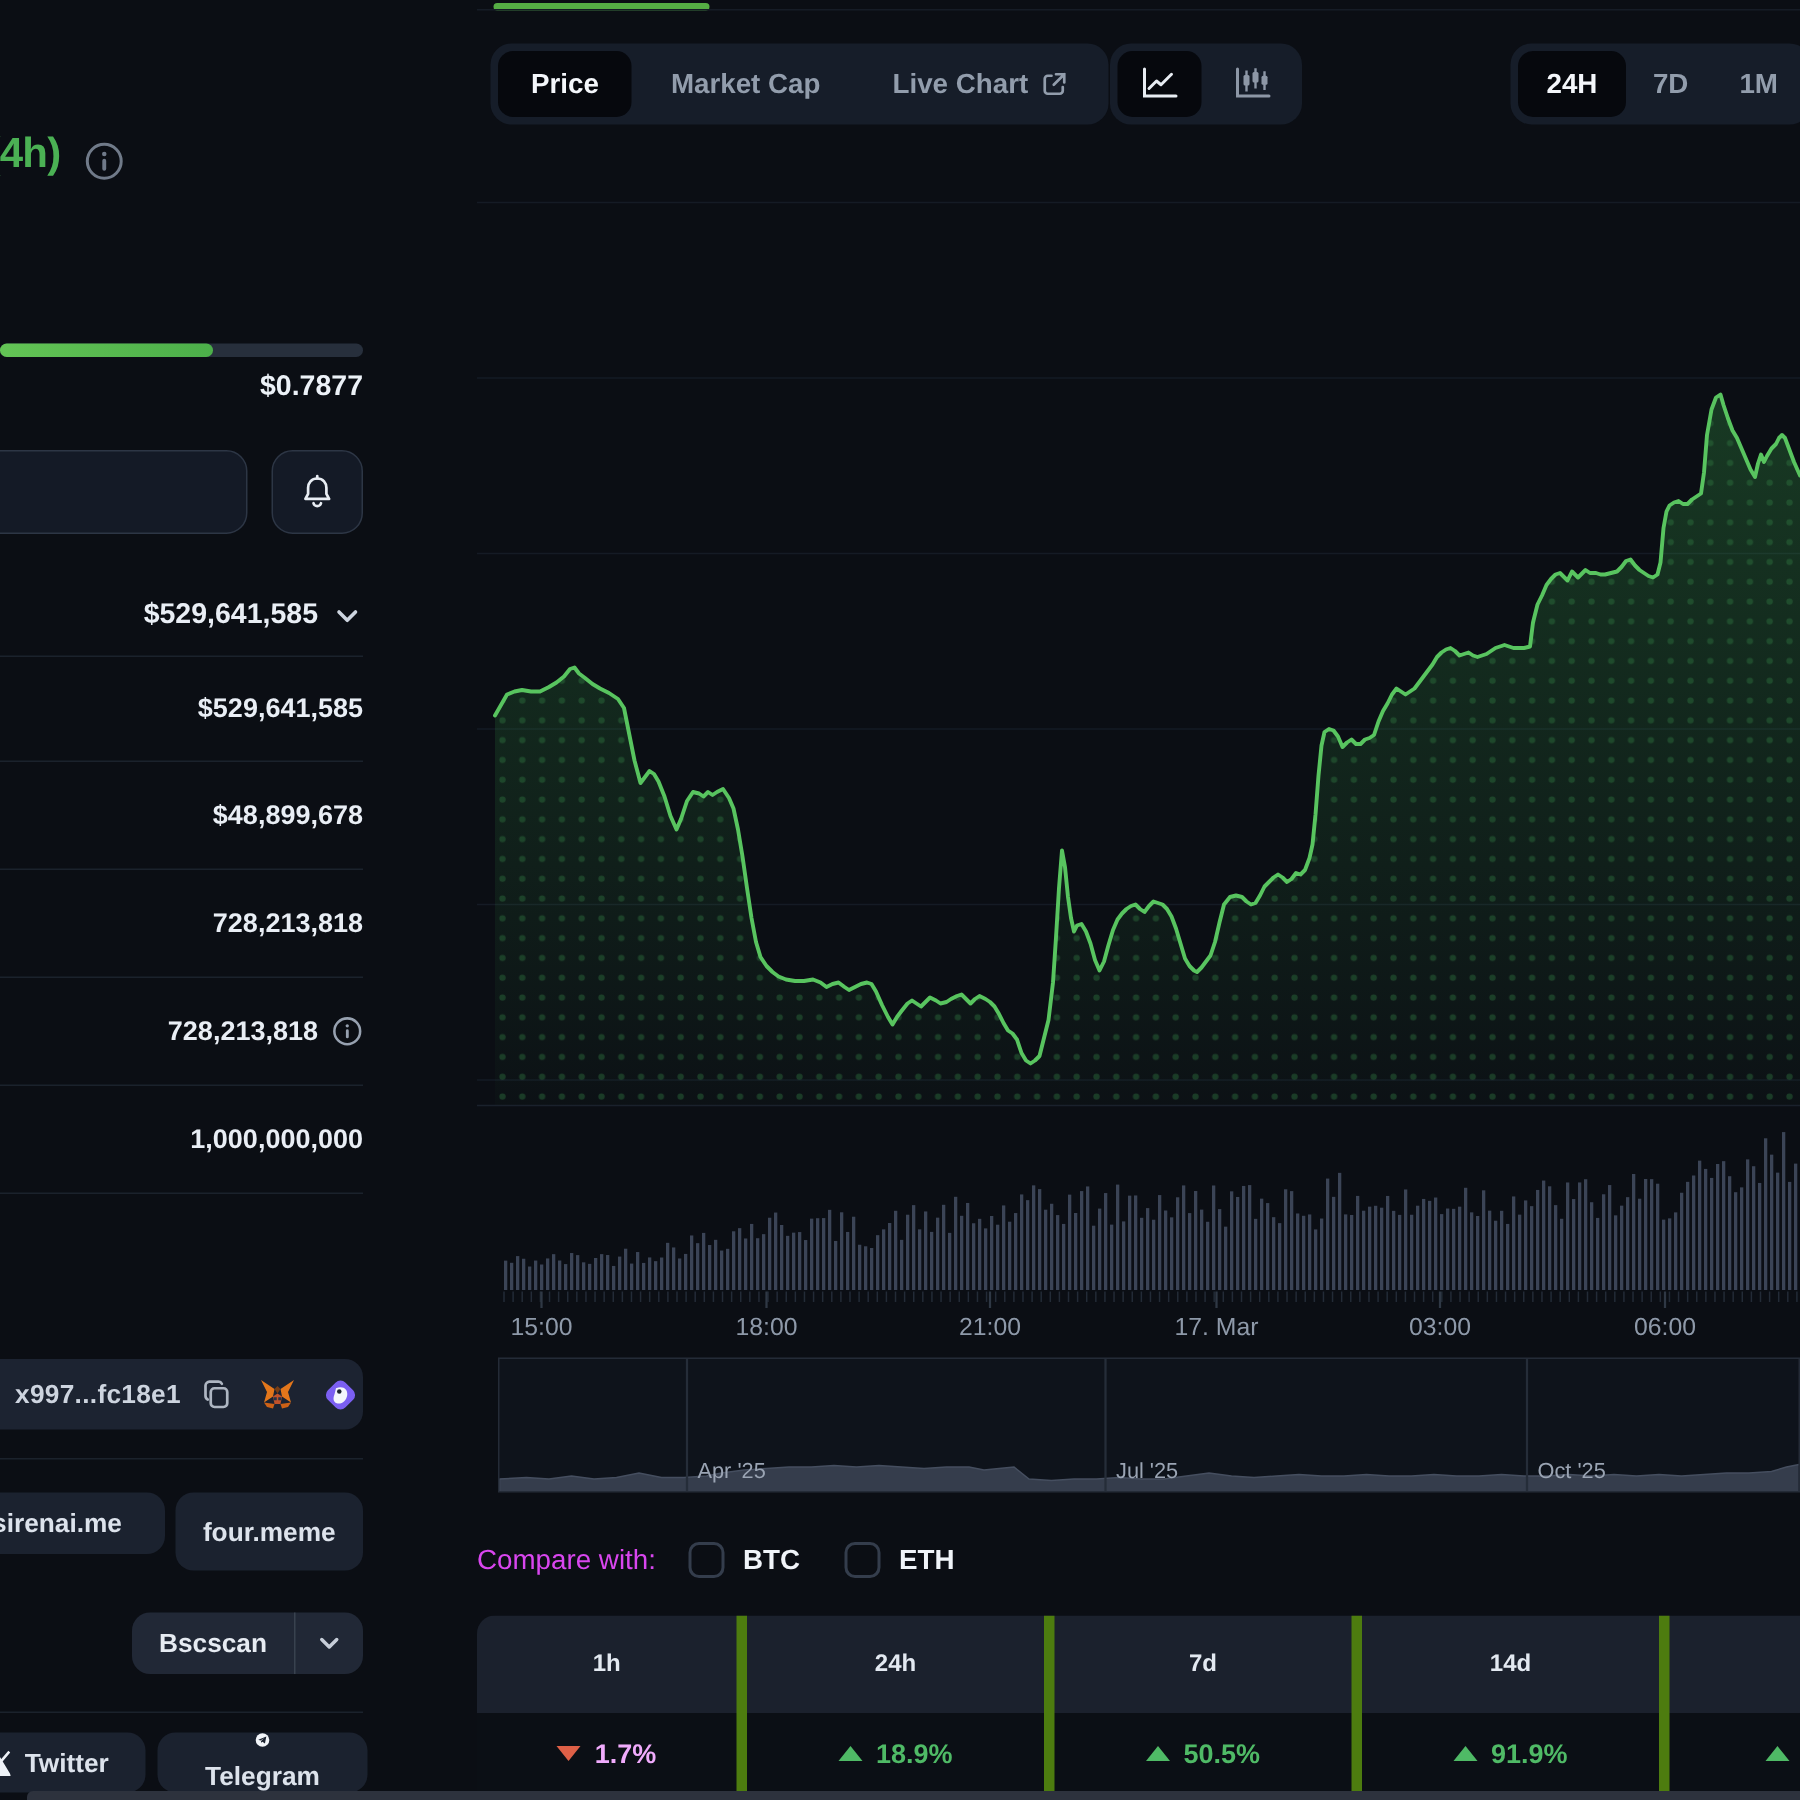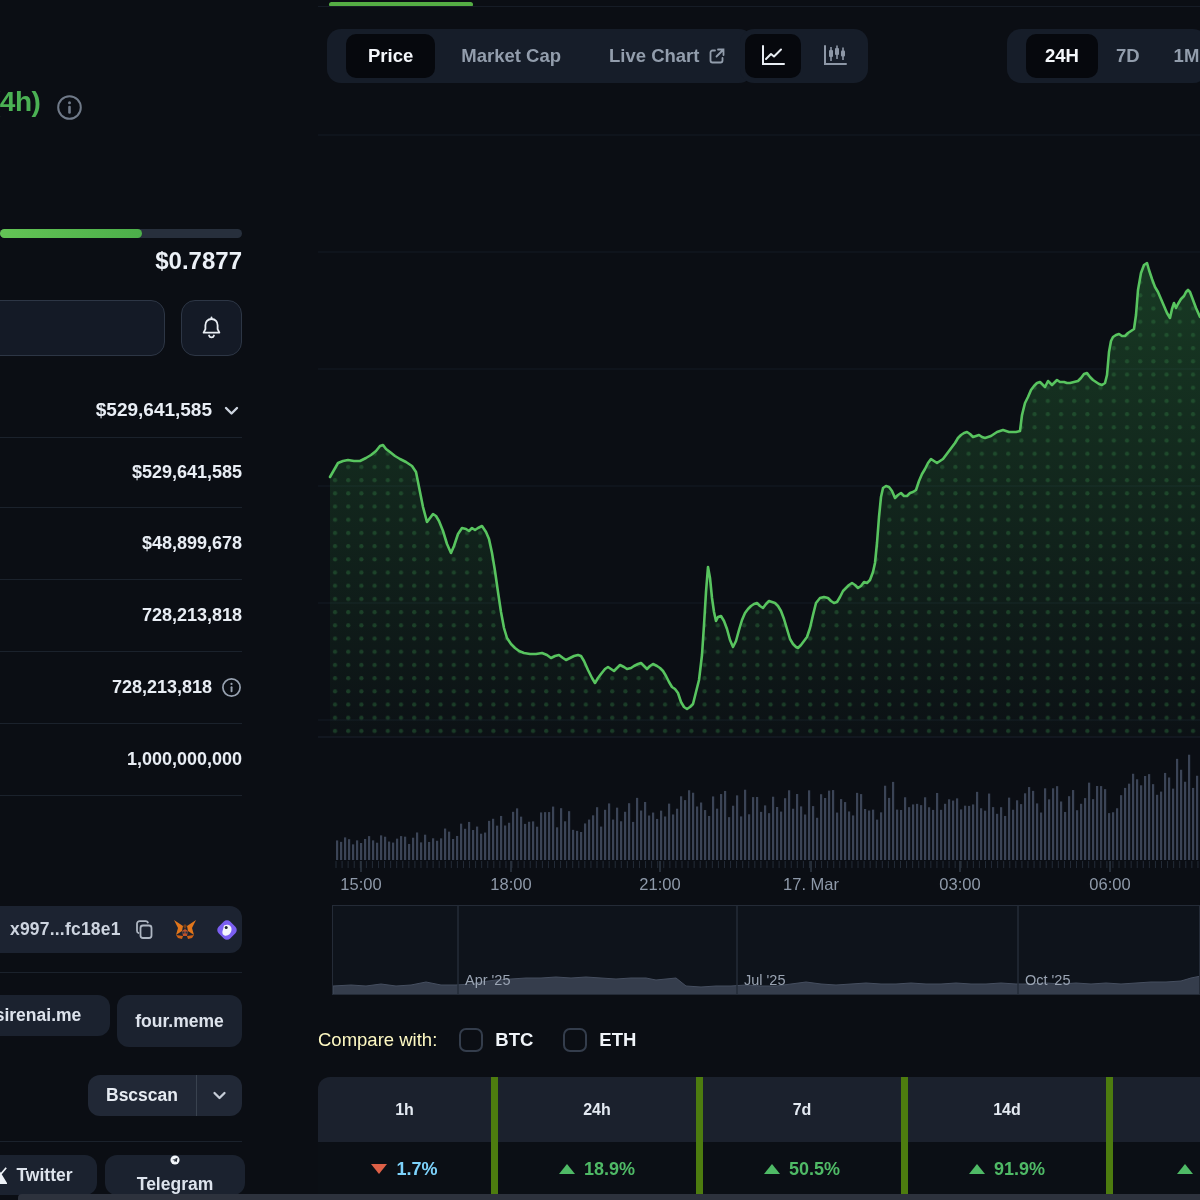--- a/index.html
+++ b/index.html
@@ -23,21 +23,21 @@
   #price-progress-track {
     left:0; top:229px; width:242px; height:9px;
     background:#272f3c; border-radius:5px;
   }
   #price-progress-fill {
     width:142px; height:9px; border-radius:5px;
     background:linear-gradient(90deg,#63c455,#4caf4a);
   }
   #range-price-label {
     left:0; top:247px; width:242px; text-align:right;
-    font-size:24px; font-weight:600; color:#ecf1f7;
+    font-size:19px; font-weight:600; color:#ecf1f7;
   }
   #sidebar-search {
     left:-44px; top:300px; width:209px; height:56px;
     border-radius:14px; border:1.5px solid #2d3645;
     background:#141a26; color:#e9eef5; font-size:16px;
     padding:0 16px; outline:none;
     font-family:"Liberation Sans", sans-serif;
   }
   #bell-button {
     left:181px; top:300px; width:61px; height:56px;
@@ -79,33 +79,33 @@
   #header-underline { left:318px; top:6px; width:882px; height:1px; background:#161c26; }
   .seg-group {
     top:29px; height:54px; background:#161d29; border-radius:14px;
     display:flex; align-items:center; padding:5px; gap:4px;
   }
   .seg-tab {
     height:44px; display:flex; align-items:center; gap:9px;
     padding:0 22px; border-radius:10px;
     font-size:18.5px; font-weight:600; color:#929dac; cursor:pointer; white-space:nowrap;
   }
-  .seg-tab.active { background:#06080d; color:#f4f7fb;margin-left:14px; }
+  .seg-tab.active { background:#06080d; color:#f4f7fb; }
   .icon-pill { width:56px; height:44px; border-radius:10px; display:flex; align-items:center; justify-content:center; cursor:pointer; }
   .icon-pill.active { background:#06080d; }
 
   
   #minimap {
     left:332px; top:905px; width:868px; height:90px;
     border:1px solid #242b37; background:#0e131b; cursor:ew-resize;
   }
 
   
   #compare-row { left:318px; top:1026px; height:28px; display:flex; align-items:center; }
-  #compare-label { font-size:18.5px; color:#fef9c3; }
+  #compare-label { font-size:18.5px; color:#d946ef; }
   .checkbox {
     width:24px; height:24px; border-radius:7px; border:2px solid #343d4c;
     background:transparent; cursor:pointer;
   }
   .compare-opt-label { font-size:18.5px; font-weight:600; color:#f0f4f9; margin-left:12px; }
 
   
   #change-table {
     left:318px; top:1077px; width:882px; height:119px;
     overflow:hidden; border-top-left-radius:12px;
@@ -116,21 +116,21 @@
   .t-vals { height:54px; background:#0b0f15; }
   .t-cell {
     display:flex; align-items:center; justify-content:center;
     border-right:7px solid #4d7c0f;
   }
   .t-cell:last-child { border-right:none; }
   .t-head .t-cell { font-size:16px; font-weight:700; color:#e3e9f1; }
   .t-vals .t-cell { font-size:18px; font-weight:600; }
   .c0{width:180px}.c1{width:205px}.c2{width:205px}.c3{width:205px}.c4{width:405px}
   .val-up { color:#4fba66; }
-  .val-down { color:#7dd3fc;text-align:center; }
+  .val-down { color:#f0abfc;text-align:center; }
   .tri { display:inline-block; width:0; height:0; margin-right:9px; }
   .tri.up { border-left:8px solid transparent; border-right:8px solid transparent; border-bottom:10px solid #4fba66; }
   .tri.down { border-left:8px solid transparent; border-right:8px solid transparent; border-top:10px solid #de6047; }
   .t-vals .c4 { justify-content:flex-start; padding-left:64px; }
 
   #bottom-strip { left:18px; top:1194px; width:1182px; height:7px; background:#2d323d; border-radius:4px 0 0 0; }
 </style>
 </head>
 <body>
 

